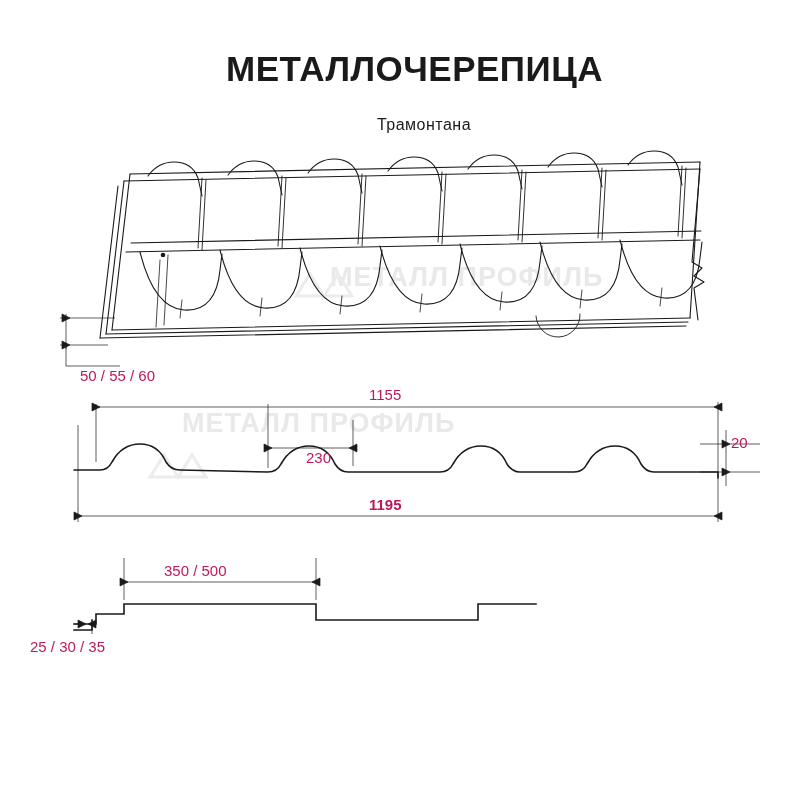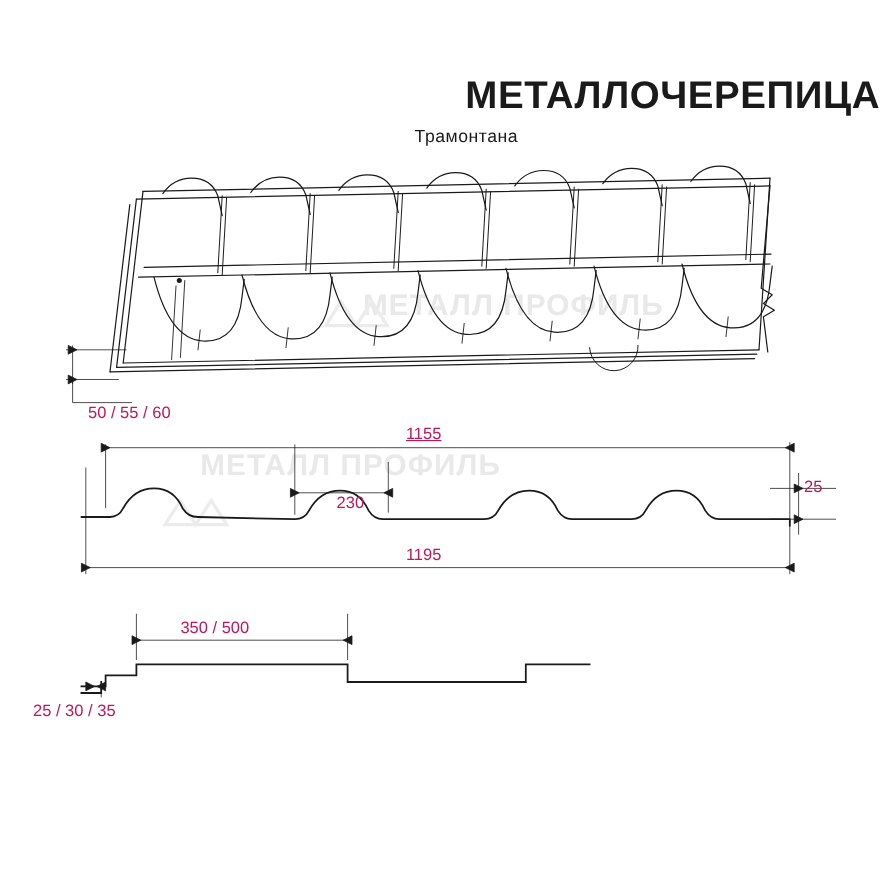--- a/index.html
+++ b/index.html
@@ -13,44 +13,43 @@
   }
   #sheet{position:absolute;left:0;top:0;width:800px;height:800px;}
   .title{
     position:absolute;
     left:0;right:0;
     text-align:center;
     font-weight:bold;
     letter-spacing:0.5px;
   }
   #main-title{
-    top:66px;
+    top:48px;
     font-size:35px;
     line-height:42px;
     padding-left:29px;
-    text-align:right;
   }
   #sub-title{
     top:116px;
     font-size:16px;
     font-weight:normal;
     letter-spacing:0.5px;
     padding-left:48px;
   }
   .dim-label{
     position:absolute;
     font-size:15px;
     color:#be185d;
     white-space:nowrap;
   }
   #label-thickness1{left:80px;top:367px;}
-  #label-1155{left:369px;top:386px;text-decoration:underline;}
+  #label-1155{left:369px;top:386px;}
   #label-230{left:306px;top:449px;}
   #label-25{left:731px;top:434px;}
-  #label-1195{left:369px;top:496px;}
+  #label-1195{left:369px;top:496px;font-weight:bold;}
   #label-350400{left:164px;top:562px;}
   #label-253035{left:30px;top:638px;}
   .wm{
     position:absolute;
     pointer-events:none;
     color:#e9e9e9;
     font-weight:bold;
     font-size:27px;
     letter-spacing:1px;
   }
@@ -238,16 +237,16 @@
     <path d="M78 620 L86 624 L78 628 Z" fill="#1a1a1a"></path>
     <path d="M96 620 L88 624 L96 628 Z" fill="#1a1a1a"></path>
     <path d="M74 624 L78 624"></path>
   </g>
 
 </svg>
 
 <div class="dim-label" id="label-thickness1">50 / 55 / 60</div>
 <div class="dim-label" id="label-1155">1155</div>
 <div class="dim-label" id="label-230">230</div>
-<div class="dim-label" id="label-25">25</div>
+<div class="dim-label" id="label-25">20</div>
 <div class="dim-label" id="label-1195">1195</div>
 <div class="dim-label" id="label-350400">350 / 500</div>
 <div class="dim-label" id="label-253035">25 / 30 / 35</div>
 
 </body></html>

